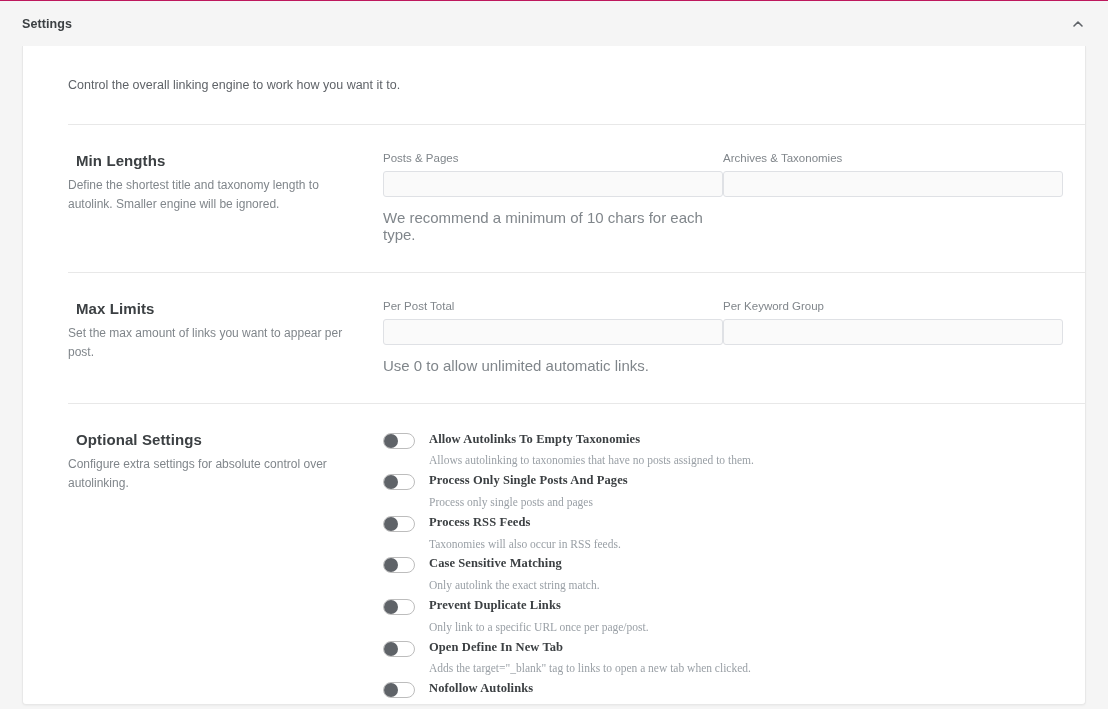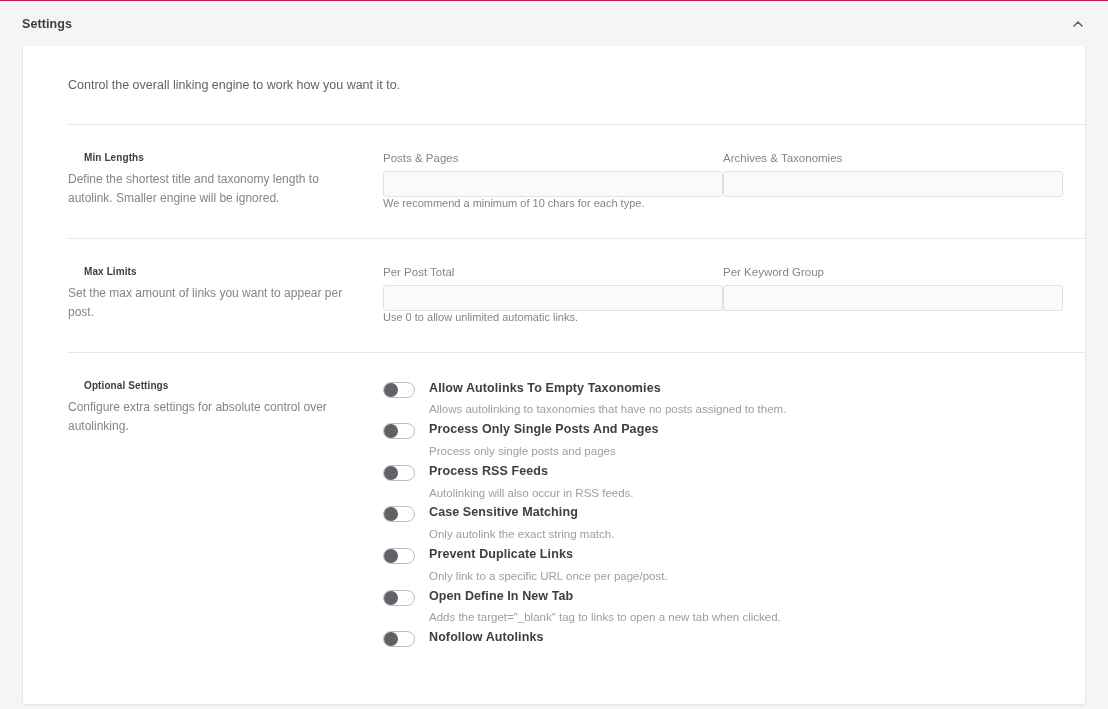--- a/index.html
+++ b/index.html
@@ -74,24 +74,24 @@
   .section {
     display: flex;
     padding: 27px 0 0 23px;
   }
   .section-left {
     width: 315px;
     flex: 0 0 315px;
     padding-right: 20px;
   }
   .section-heading {
-    font-size: 10px;
+    font-size: 15px;
     font-weight: bold;
     color: #3c4043;
-    margin: 0 0 7px 16px;
+    margin: 0 0 7px 8px;
     letter-spacing: 0.1px;
   }
   .section-desc {
     font-size: 12px;
     color: #80868b;
     line-height: 1.62;
     margin: 0;
   }
 
   .section-right {
@@ -115,33 +115,35 @@
     background: #fafafa;
     border: 1px solid #dfe1e5;
     border-radius: 3px;
     font-family: "Liberation Sans", sans-serif;
     font-size: 12px;
     color: #3c4043;
     padding: 0 8px;
     outline: none;
   }
   .field-help {
-    font-size: 11px;
+    font-size: 15px;
     color: #80868b;
+    margin-top: 12px;
   }
 
   
   .toggle-list {
     flex: 1;
     padding-top: 1px;
   }
   .toggle-row {
     display: flex;
     align-items: flex-start;
     margin-bottom: 5px;
+    font-family: Liberation Serif, serif;
   }
   .toggle-switch {
     flex: 0 0 auto;
     width: 32px;
     height: 16px;
     border-radius: 8px;
     background: #ffffff;
     border: 1px solid #bdbdbd;
     position: relative;
     cursor: pointer;
@@ -255,21 +257,21 @@
             <div class="toggle-label">Process Only Single Posts And Pages</div>
             <div class="toggle-desc">Process only single posts and pages</div>
           </div>
         </div>
         <div class="toggle-row">
           <div class="toggle-switch">
             <div class="toggle-knob"></div>
           </div>
           <div class="toggle-text">
             <div class="toggle-label">Process RSS Feeds</div>
-            <div class="toggle-desc">Autolinking will also occur in RSS feeds.</div>
+            <div class="toggle-desc">Taxonomies will also occur in RSS feeds.</div>
           </div>
         </div>
         <div class="toggle-row">
           <div class="toggle-switch">
             <div class="toggle-knob"></div>
           </div>
           <div class="toggle-text">
             <div class="toggle-label">Case Sensitive Matching</div>
             <div class="toggle-desc">Only autolink the exact string match.</div>
           </div>

